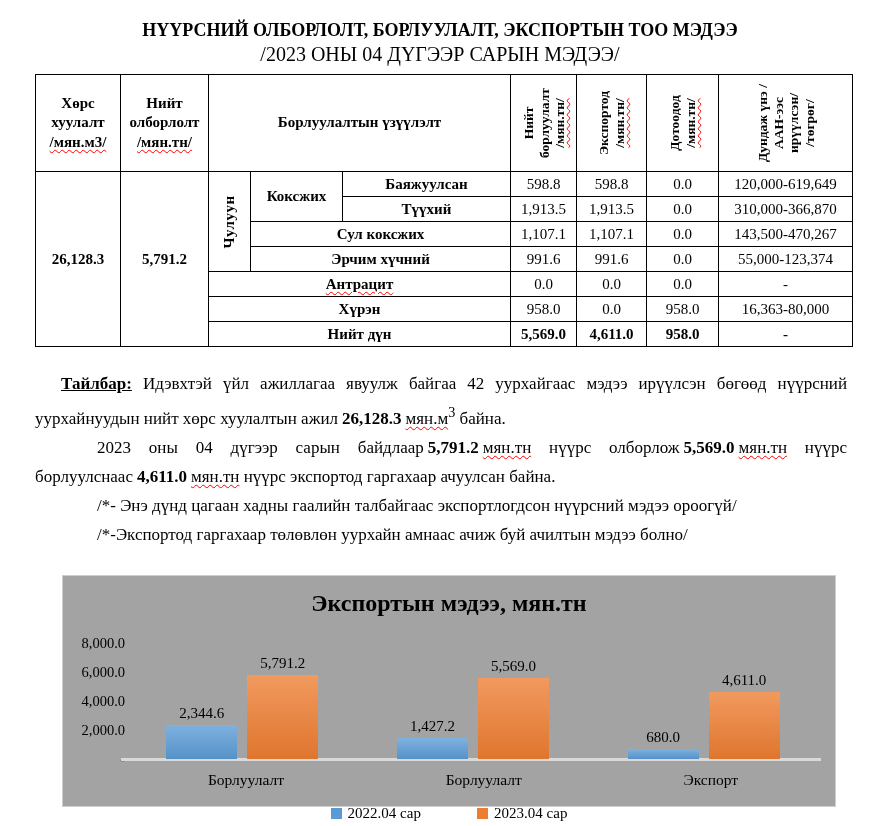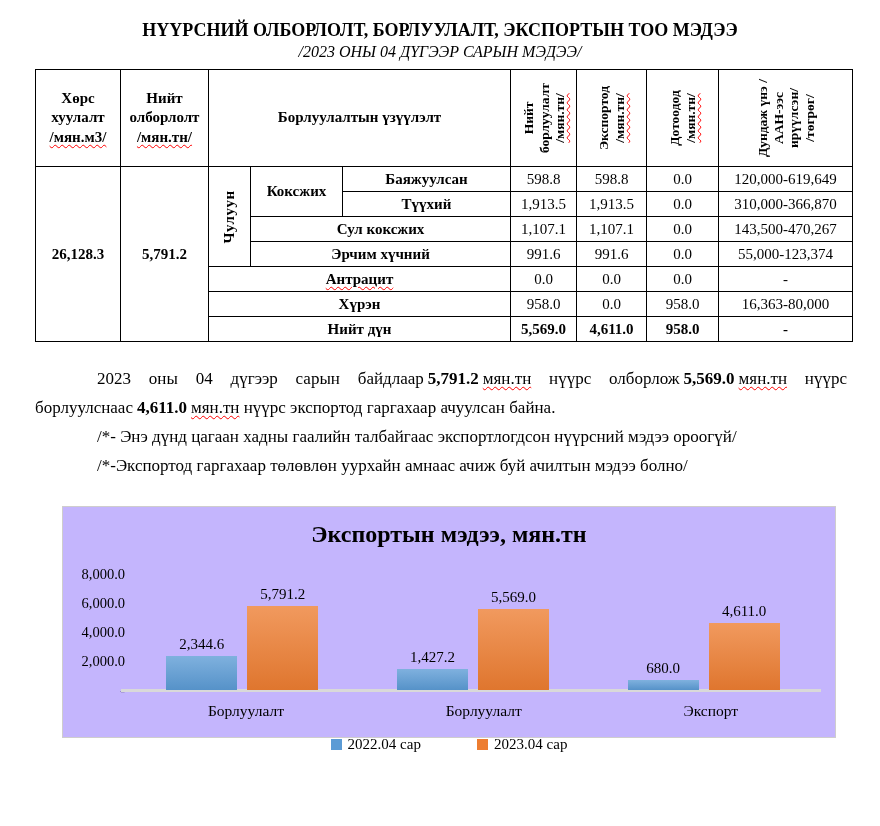--- a/index.html
+++ b/index.html
@@ -17,22 +17,21 @@
   .doc-title {
     margin-top: 20px;
     text-align: center;
     font-weight: bold;
     font-size: 18px;
     letter-spacing: 0px;
   }
   .doc-subtitle {
     margin-top: 2px;
     text-align: center;
-    font-style: italic;
-    font-size: 16px;
+    font-size: 20px;
   }
   
   table.coal {
     margin: 8px 0 0 35px;
     width: 817px;
     border-collapse: collapse;
     table-layout: fixed;
   }
   table.coal th, table.coal td {
     border: 1.5px solid #000;
@@ -83,21 +82,21 @@
     line-height: 26px;
     text-align: left;
   }
   
   .chart-box {
     position: relative;
     margin: 26px 0 5px 62px;
     width: 774px;
     height: 232px;
     border: 1.5px solid #cfcdcd;
-    background: #c4b5fd;
+    background: #a3a3a3;
   }
   .chart-title {
     padding-top: 14px;
     text-align: center;
     font-weight: bold;
     font-size: 24px;
   }
   .chart-area {
     display: flex;
     margin-top: 26px;
@@ -261,20 +260,23 @@
       <td colspan="3" class="lbl">Нийт дүн</td>
       <td>5,569.0</td>
       <td>4,611.0</td>
       <td>958.0</td>
       <td>-</td>
     </tr>
   </tbody>
     </table>
 
   <div class="notes">
+    <p class="p1">
+      <span class="note-label">Тайлбар:</span><span> Идэвхтэй үйл ажиллагаа явуулж байгаа 42 уурхайгаас мэдээ ирүүлсэн бөгөөд нүүрсний уурхайнуудын нийт хөрс хуулалтын ажил</span><span class="numv">26,128.3</span><span class="sp">мян.м</span><sup>3</sup><span> байна.</span>
+    </p>
     <p class="p2">
       <span>2023 оны 04 дүгээр сарын байдлаар</span><span class="numv">5,791.2</span><span class="sp">мян.тн</span><span> нүүрс олборлож</span><span class="numv">5,569.0</span><span class="sp">мян.тн</span><span> нүүрс борлуулснаас</span><span class="numv">4,611.0</span><span class="sp">мян.тн</span><span> нүүрс экспортод гаргахаар ачуулсан байна.</span>
     </p>
     <p class="fnote">/*- Энэ дүнд цагаан хадны гаалийн талбайгаас экспортлогдсон нүүрсний мэдээ ороогүй/</p>
     <p class="fnote">/*-Экспортод гаргахаар төлөвлөн уурхайн амнаас ачиж буй ачилтын мэдээ болно/</p>
   </div>
 
   <div class="chart-box">
     <div class="chart-title">Экспортын мэдээ, мян.тн</div>
     <div class="chart-area">

